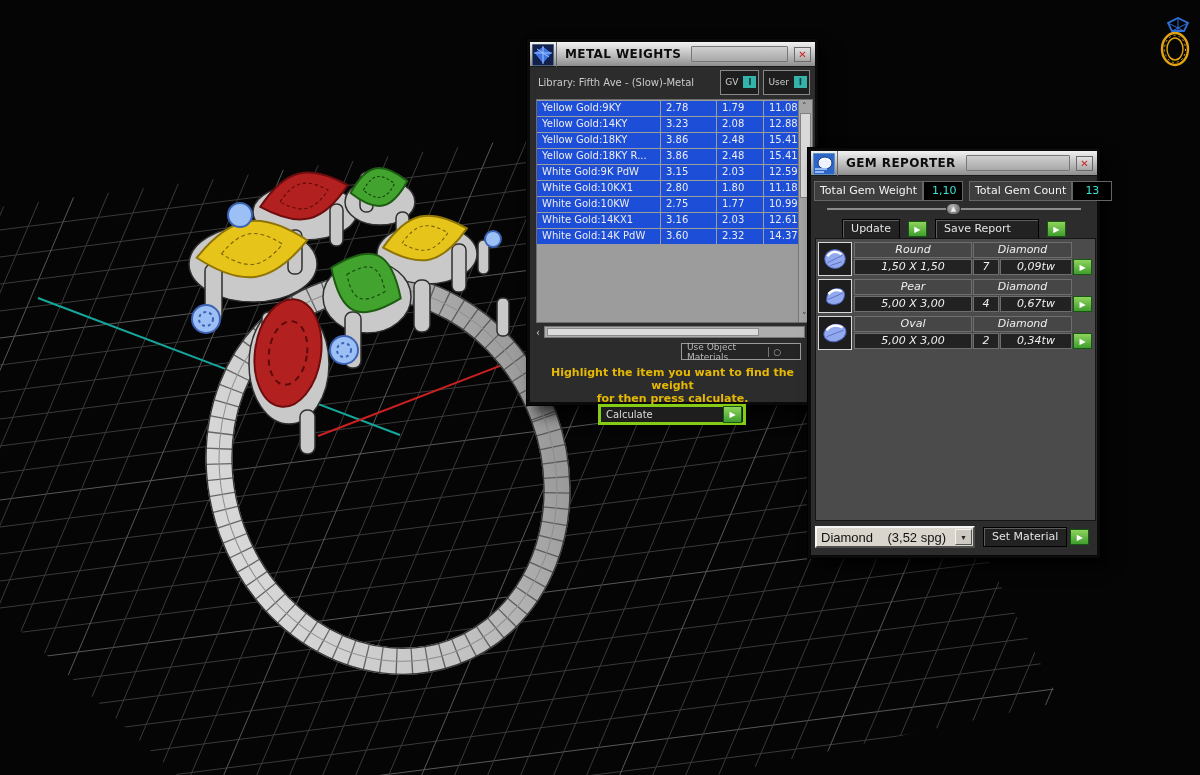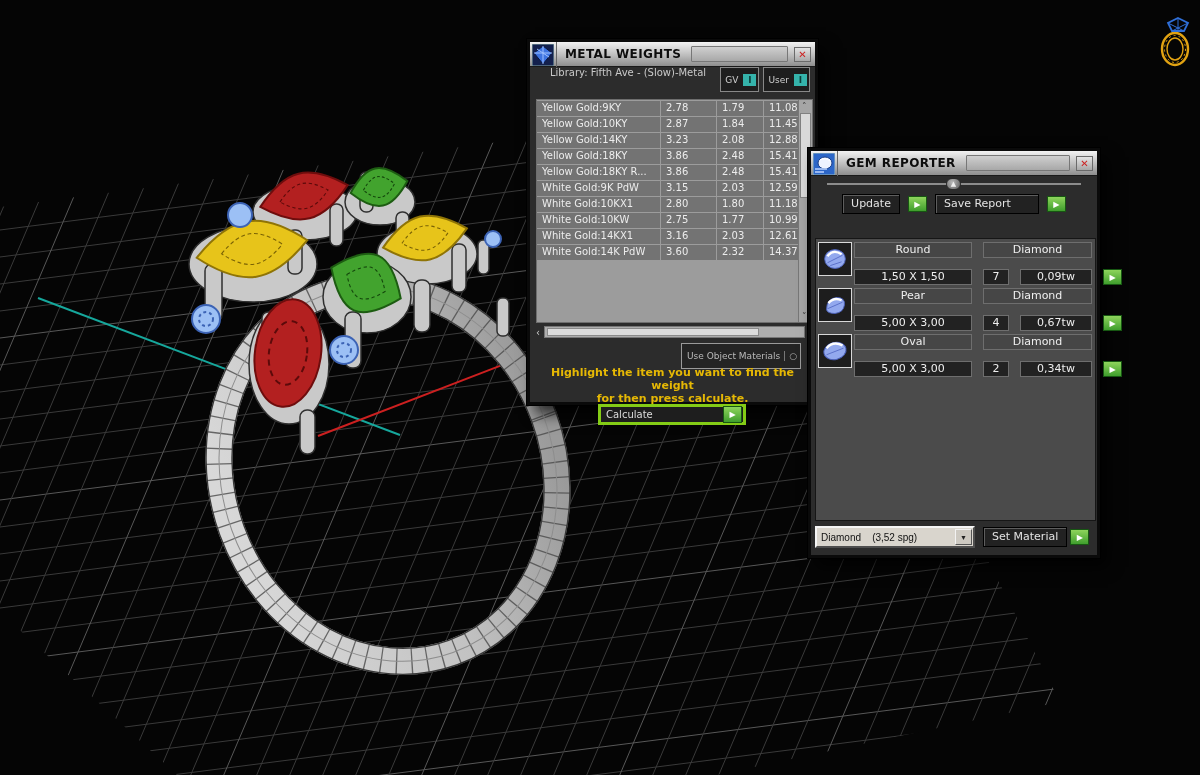--- a/index.html
+++ b/index.html
@@ -29,53 +29,53 @@
 
   .garrow { display:inline-block; width:19px; height:16px; text-align:center;
             background:linear-gradient(#8ed45c,#3f9e2d); border:1px solid #175712;
             color:#fff; font-size:8px; line-height:15px; vertical-align:middle; }
 
   .dkbtn { background:#222; border:1px solid #000; box-shadow:inset 1px 1px 0 #5e5e5e;
            color:#e2e2e2; font-size:11px; padding:2px 8px 3px 8px; white-space:nowrap; }
 
   
   #mw { left:527px; top:27px; width:291px; height:366px; }
-  #mw-library-row { display:flex; height:30px; padding:0 5px 0 20px; }
+  #mw-library-row { display:flex; align-items:center; height:30px; padding:0 5px 0 8px; }
   #mw-library { color:#c9c9c9; font-size:10px; flex:1; }
   .toggle { display:flex; align-items:center; background:#1e1e1e; border:1px solid #888;
             height:25px; padding:1px 2px 1px 4px; margin-left:4px; color:#cfcfcf;
             font-size:9px; }
   .toggle .led { display:inline-block; width:13px; height:12px; margin-left:5px;
                  background:#35b3ab; color:#0b3f3b; font-size:9px; font-weight:bold;
                  text-align:center; line-height:12px; }
 
   #mw-table { position:absolute; left:6px; top:57px; width:277px; height:224px;
               background:#9c9c9c; border:1px solid #6e6e6e; font-size:10px; }
   .mw-hdr { display:flex; height:21px; background:#f6f6f6; }
   .mw-hdr span { color:#1a1a1a; padding:4px 0 0 5px; border-right:1px solid #9c9c9c; }
   .c0{width:123px;} .c1{width:55px;} .c2{width:46px;} .c3{width:35px;}
   .mw-row { display:flex; height:15px; margin-top:1px; }
-  .mw-row span { background:#737373; color:#ececec; padding:1px 0 0 5px; margin-right:1px;
+  .mw-row span { background:#1d4ed8; color:#ececec; padding:1px 0 0 5px; margin-right:1px;
                  overflow:hidden; white-space:nowrap; font-size:10px; }
   #vscroll { position:absolute; right:0; top:0; width:14px; height:100%;
              background:#a5a5a5; border-left:1px solid #777; font-size:9px; color:#333;
              text-align:center; }
   #vscroll .thumb { position:absolute; left:1px; top:13px; width:11px; height:85px;
                     background:#d9d9d9; border:1px solid #808080; }
   #vscroll .up { position:absolute; top:1px; left:3px; }
   #vscroll .dn { position:absolute; bottom:1px; left:3px; }
   #hscroll { position:absolute; left:6px; top:283px; width:277px; height:14px;
              display:flex; align-items:center; color:#cfcfcf; font-size:10px; }
   #hscroll .track { flex:1; height:12px; margin:0 4px; background:#aeaeae;
                     border:1px solid #777; position:relative; }
   #hscroll .hthumb { position:absolute; left:2px; top:1px; width:82%; height:8px;
                      background:#dcdcdc; border:1px solid #8a8a8a; }
-  #uom { position:absolute; right:14px; top:301px; width:120px; height:26px;
+  #uom { position:absolute; right:14px; top:301px; width:120px; height:17px;
          background:#242424; border:1px solid #9a9a9a; color:#b9b9b9; font-size:9px;
-         display:flex; align-items:center; padding:0 3px 0 5px; }
+         display:flex; align-items:center; padding:0 19px 0 5px; }
   #uom .circ { margin-left:auto; color:#aaa; font-size:9px; border-left:1px solid #777;
                padding-left:4px; }
   #mw-hint { position:absolute; left:0; top:324px; width:100%; text-align:center;
              color:#e6b804; font-size:11px; font-weight:bold; line-height:13px; }
   #calc { position:absolute; left:68px; top:362px; width:148px; height:21px;
           border:3px solid #84cc16; background:#1e1e1e; display:flex; align-items:center; }
   #calc .lbl { flex:1; color:#dcdcdc; font-size:10px; padding-left:5px; }
   #calc .garrow { height:17px; margin-right:1px; }
 
   
@@ -93,32 +93,32 @@
                      border:1px solid #2a2a2a; border-radius:7px; color:#eee; font-size:7px;
                      text-align:center; line-height:11px; }
   #gr-actions { display:flex; align-items:center; justify-content:center; gap:8px;
                 height:24px; margin-top:2px; }
   #gr-list { position:absolute; left:4px; top:87px; width:281px; height:283px;
              background:#4b4b4b; border:1px solid #161616; }
   .gem-entry { display:flex; margin:3px 2px 0 2px; }
   .gem-thumb { width:34px; height:34px; flex:0 0 34px; background:#1d1d1d;
                border:1px solid #d8d8d8; margin-right:2px; }
   .gem-grid { flex:1; display:grid; grid-template-columns:118px 26px 72px 24px;
-              grid-auto-rows:16px; gap:11px; font-size:11px; }
+              grid-auto-rows:16px; gap:1px; font-size:11px;font-style:italic; }
   .gcell { border:1px solid #6e6e6e; color:#eee; text-align:center; padding-top:0px;
            overflow:hidden; white-space:nowrap; }
   .g-top { background:#464646; }
   .g-bot { background:#222; }
   .g-arrow { border:none; background:none; display:flex; align-items:center; }
   #gr-bottom { position:absolute; left:4px; bottom:6px; width:284px; height:24px;
                display:flex; align-items:center; }
   #mat-dd { width:160px; height:22px; background:#d9d5cd; border:2px solid;
             border-color:#f5f5f5 #4e4e4e #4e4e4e #f5f5f5; display:flex; align-items:center;
             font-family:"Liberation Sans",sans-serif; }
-  #mat-dd .val { flex:1; color:#111; font-size:10px; padding-left:4px; white-space:pre; }
+  #mat-dd .val { flex:1; color:#111; font-size:13px; padding-left:4px; white-space:pre; }
   #mat-dd .db { width:17px; height:16px; margin-right:1px; background:#cdc9c1;
                 border:1px solid; border-color:#f2f2f2 #555 #555 #f2f2f2; color:#222;
                 font-size:7px; text-align:center; line-height:15px; }
   #setmat { margin-left:8px; display:flex; align-items:center; gap:3px;border-radius:9px; }
 
   
   #logo { position:absolute; right:4px; top:4px; width:40px; height:52px; }
 </style>
 </head>
 <body>
@@ -315,26 +315,20 @@
 
     <div id="mw-table">
       <div id="metal-rows">
           <div class="mw-row">
             <span class="c0">Yellow Gold:9KY</span>
             <span class="c1">2.78</span>
             <span class="c2">1.79</span>
             <span class="c3">11.08</span>
           </div>
           <div class="mw-row">
-            <span class="c0">Yellow Gold:10KY</span>
-            <span class="c1">2.87</span>
-            <span class="c2">1.84</span>
-            <span class="c3">11.45</span>
-          </div>
-          <div class="mw-row">
             <span class="c0">Yellow Gold:14KY</span>
             <span class="c1">3.23</span>
             <span class="c2">2.08</span>
             <span class="c3">12.88</span>
           </div>
           <div class="mw-row">
             <span class="c0">Yellow Gold:18KY</span>
             <span class="c1">3.86</span>
             <span class="c2">2.48</span>
             <span class="c3">15.41</span>
@@ -415,20 +409,26 @@
           <ellipse cx="12" cy="10" rx="7" ry="6" fill="#eef3ff" stroke="#1a3e86" stroke-width="1"></ellipse>
           <path d="M7 7 Q12 4 17 8" stroke="#fff" fill="none"></path>
           <path d="M2 16 h12 M2 19 h9" stroke="#bcd4ff" stroke-width="1.4" fill="none"></path>
         </svg>
       </span>
       <span class="title-text">GEM REPORTER</span>
       <span class="title-groove"></span>
       <span class="close-btn">✕</span>
     </div>
 
+    <div id="gr-totals">
+      <span class="tot-lbl">Total Gem Weight</span>
+      <span class="tot-val">1,10</span>
+      <span class="tot-lbl" style="margin-left:6px">Total Gem Count</span>
+      <span class="tot-val">13</span>
+    </div>
 
     <div id="gr-handle">
       <span class="line"></span>
       <span class="knob">▲</span>
     </div>
 
     <div id="gr-actions">
       <span class="dkbtn">Update</span>
       <span class="garrow">▶</span>
       <span class="dkbtn" style="min-width:104px">Save Report</span>

